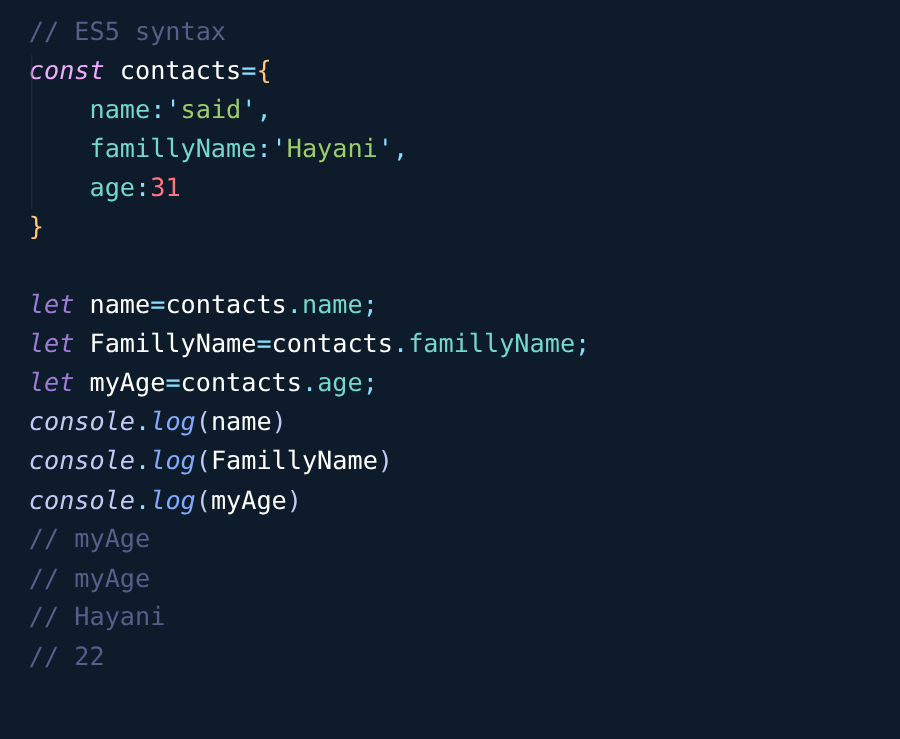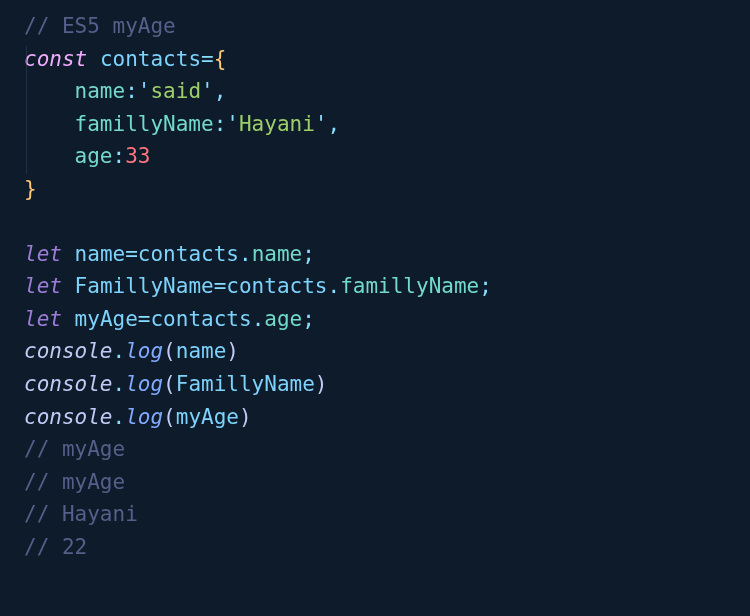--- a/index.html
+++ b/index.html
@@ -24,40 +24,40 @@
     left: 26px;
     top: 46px;
     width: 1px;
     height: 128px;
     background: #3b4261;
     opacity: 0.5;
   }
   .c-comment { color: #565f89; }
   .c-keyword { color: #9d7cd8; font-style: italic; text-align: center; }
   .c-decl    { color: #f0abfc; font-style: italic; }
-  .c-var     { color: #7dd3fc; }
+  .c-var     { color: #ffffff; }
   .c-prop    { color: #73daca; }
   .c-punct   { color: #89ddff; }
   .c-string  { color: #9ece6a; margin-top: 28px; }
   .c-num     { color: #ff757f; }
   .c-obj     { color: #c0caf5; font-style: italic; }
   .c-method  { color: #82aaff; font-style: italic; }
   .c-paren   { color: #c0caf5; }
   .c-brace   { color: #ffc777; }
 </style>
 </head>
 <body>
 
 <div class="indent-guide"></div>
 
-<pre><span class="c-comment"><span>// </span><span>ES5 myAge</span></span>
+<pre><span class="c-comment"><span>// </span><span>ES5 syntax</span></span>
 <span class="c-decl">const</span> <span class="c-var">contacts</span><span class="c-punct">=</span><span class="c-brace">{</span>
     <span class="c-prop">name</span><span class="c-punct">:</span><span class="c-string"><span class="c-punct">'</span><span>said</span><span class="c-punct">'</span></span><span class="c-punct">,</span>
     <span class="c-prop">famillyName</span><span class="c-punct">:</span><span class="c-string"><span class="c-punct">'</span><span>Hayani</span><span class="c-punct">'</span></span><span class="c-punct">,</span>
-    <span class="c-prop">age</span><span class="c-punct">:</span><span class="c-num">33</span>
+    <span class="c-prop">age</span><span class="c-punct">:</span><span class="c-num">31</span>
 <span class="c-brace">}</span>
 
 <span class="c-keyword">let</span> <span class="c-var">name</span><span class="c-punct">=</span><span class="c-var">contacts</span><span class="c-punct">.</span><span class="c-prop">name</span><span class="c-punct">;</span>
 <span class="c-keyword">let</span> <span class="c-var">FamillyName</span><span class="c-punct">=</span><span class="c-var">contacts</span><span class="c-punct">.</span><span class="c-prop">famillyName</span><span class="c-punct">;</span>
 <span class="c-keyword">let</span> <span class="c-var">myAge</span><span class="c-punct">=</span><span class="c-var">contacts</span><span class="c-punct">.</span><span class="c-prop">age</span><span class="c-punct">;</span>
 <span class="c-obj">console</span><span class="c-punct">.</span><span class="c-method">log</span><span class="c-paren">(</span><span class="c-var">name</span><span class="c-paren">)</span>
 <span class="c-obj">console</span><span class="c-punct">.</span><span class="c-method">log</span><span class="c-paren">(</span><span class="c-var">FamillyName</span><span class="c-paren">)</span>
 <span class="c-obj">console</span><span class="c-punct">.</span><span class="c-method">log</span><span class="c-paren">(</span><span class="c-var">myAge</span><span class="c-paren">)</span>
 <span class="c-comment">// myAge</span>
 <span class="c-comment">// myAge</span>

